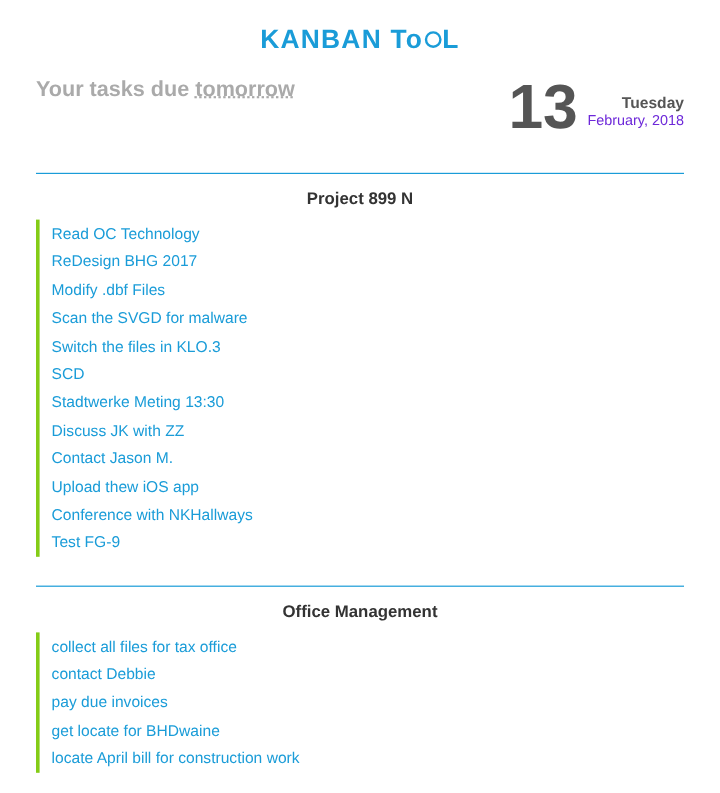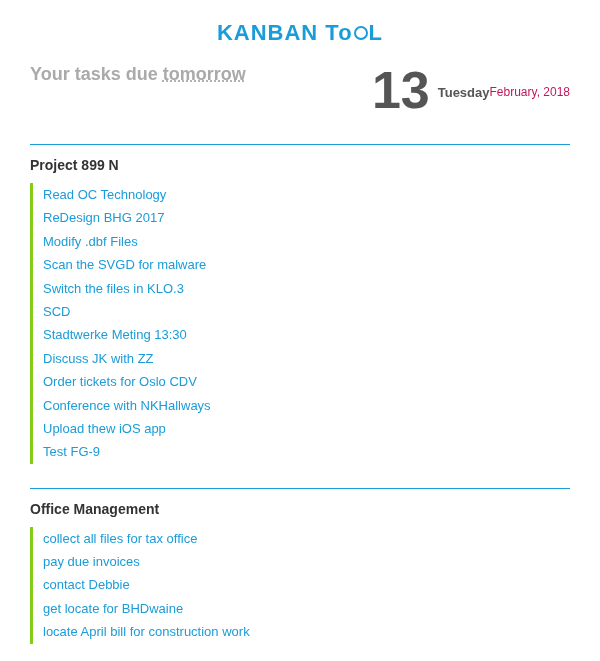--- a/index.html
+++ b/index.html
@@ -46,42 +46,44 @@
       gap: 8px;
     }
     .date-number {
       font-size: 52px;
       font-weight: bold;
       color: #555;
       line-height: 1;
     }
     .date-text {
       display: flex;
+      flex-direction: column;
       justify-content: center;
       padding-top: 4px;
     }
     .date-day {
       font-size: 13px;
       color: #555;
       font-weight: bold;
     }
     .date-month {
       font-size: 12px;
-      color: #be185d;
+      color: #6d28d9;
     }
     .divider {
       border: none;
       border-top: 1px solid #1a9cd8;
       margin-bottom: 12px;
     }
     .section-title {
       font-size: 14px;
       font-weight: bold;
       color: #333;
       margin-bottom: 10px;
+      text-align: center;
     }
     .task-list {
       border-left: 3px solid #84cc16;
       padding-left: 10px;
       margin-bottom: 24px;
     }
     .task-item {
       font-size: 13px;
       color: #1a9cd8;
       line-height: 1.8;
@@ -115,29 +117,29 @@
       <div class="section-title">Project 899 N</div>
       <div class="task-list">
         <div class="task-item">Read OC Technology</div>
         <div class="task-item">ReDesign BHG 2017</div>
         <div class="task-item">Modify .dbf Files</div>
         <div class="task-item">Scan the SVGD for malware</div>
         <div class="task-item">Switch the files in KLO.3</div>
         <div class="task-item">SCD</div>
         <div class="task-item">Stadtwerke Meting 13:30</div>
         <div class="task-item">Discuss JK with ZZ</div>
-        <div class="task-item">Order tickets for Oslo CDV</div>
+        <div class="task-item">Contact Jason M.</div>
+        <div class="task-item">Upload thew iOS app</div>
         <div class="task-item">Conference with NKHallways</div>
-        <div class="task-item">Upload thew iOS app</div>
         <div class="task-item">Test FG-9</div>
       </div>
       <hr class="divider">
       <div class="section-title">Office Management</div>
       <div class="task-list">
         <div class="task-item">collect all files for tax office</div>
+        <div class="task-item">contact Debbie</div>
         <div class="task-item">pay due invoices</div>
-        <div class="task-item">contact Debbie</div>
         <div class="task-item">get locate for BHDwaine</div>
         <div class="task-item">locate April bill for construction work</div>
       </div>
     </div>
 
 </div>
 
 </body></html>

